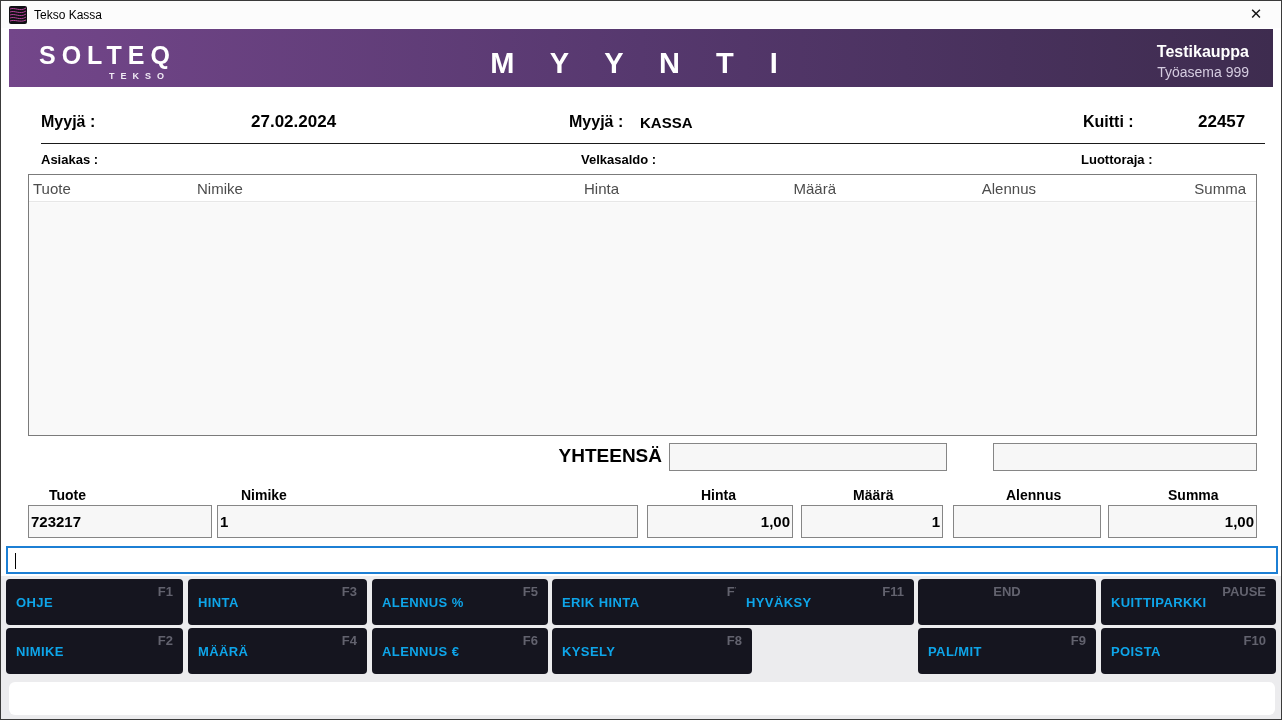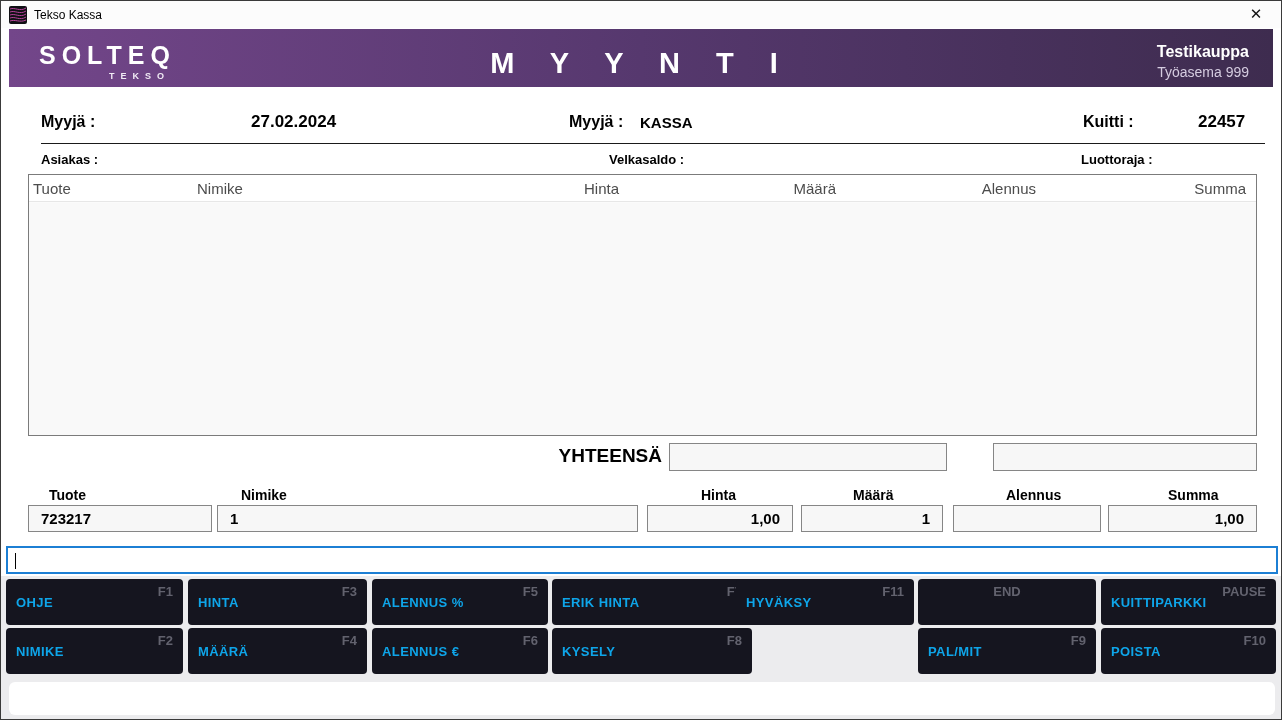--- a/index.html
+++ b/index.html
@@ -46,21 +46,21 @@
 
   
   .total-label { position:absolute; right:619px; top:444px; font-size:19px; font-weight:700; }
   .field { position:absolute; height:28px; border:1px solid #868686; background:#f7f7f7;
            font-family:"Liberation Sans", sans-serif; font-size:15px; font-weight:700; color:#000; }
   .total-field1 { left:668px; top:442px; width:278px; }
   .total-field2 { left:992px; top:442px; width:264px; }
 
   
   .entry-label { position:absolute; top:486px; font-size:14px; font-weight:700; }
-  .entry-field { top:504px; height:27px; padding:0 12px; }
+  .entry-field { top:504px; height:33px; padding:0 2px; }
   .ef1{left:27px;width:184px}.ef2{left:216px;width:421px}
   .ef3{left:646px;width:146px;text-align:right}.ef4{left:800px;width:142px;text-align:right}
   .ef5{left:952px;width:148px}.ef6{left:1107px;width:149px;text-align:right}
 
   
   .command-input { position:absolute; left:5px; top:545px; width:1272px; height:28px;
                    border:2px solid #1c7fd4; background:#fff; }
   .caret { position:absolute; left:7px; top:5px; width:1px; height:16px; background:#000; }
 
   
@@ -114,21 +114,21 @@
   <div class="lbl" style="left:40px;top:112px;font-size:16px">Myyjä :</div>
   <div class="lbl" style="left:250px;top:111px;font-size:17px">27.02.2024</div>
   <div class="lbl" style="left:568px;top:112px;font-size:16px">Myyjä :</div>
   <div class="lbl" style="left:639px;top:113px;font-size:15px">KASSA</div>
   <div class="lbl" style="left:1082px;top:112px;font-size:16px">Kuitti :</div>
   <div class="lbl" style="left:1197px;top:111px;font-size:17px">22457</div>
 
   <div class="rule"></div>
 
   <div class="lbl" style="left:40px;top:151px;font-size:13px">Asiakas :</div>
-  <div class="lbl" style="left:608px;top:151px;font-size:13px">Velkasaldo :</div>
+  <div class="lbl" style="left:580px;top:151px;font-size:13px">Velkasaldo :</div>
   <div class="lbl" style="left:1080px;top:151px;font-size:13px">Luottoraja :</div>
 
   <div class="sale-table">
     <div class="sale-head">
       <span class="th1">Tuote</span>
       <span class="th2">Nimike</span>
       <span class="th3">Hinta</span>
       <span class="th4">Määrä</span>
       <span class="th5">Alennus</span>
       <span class="th6">Summa</span>

